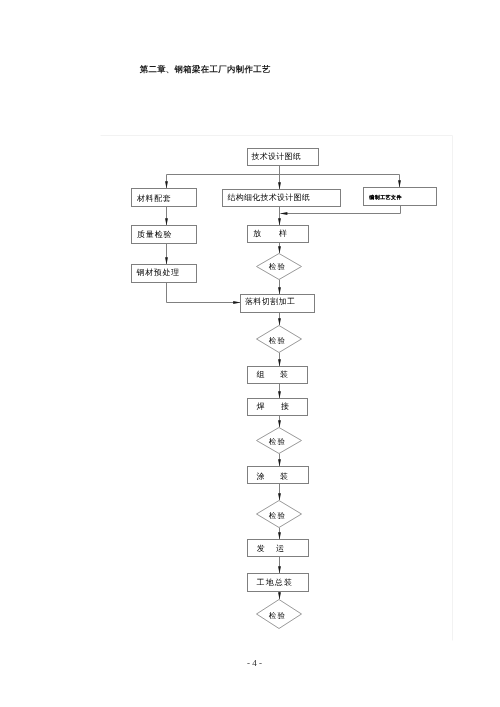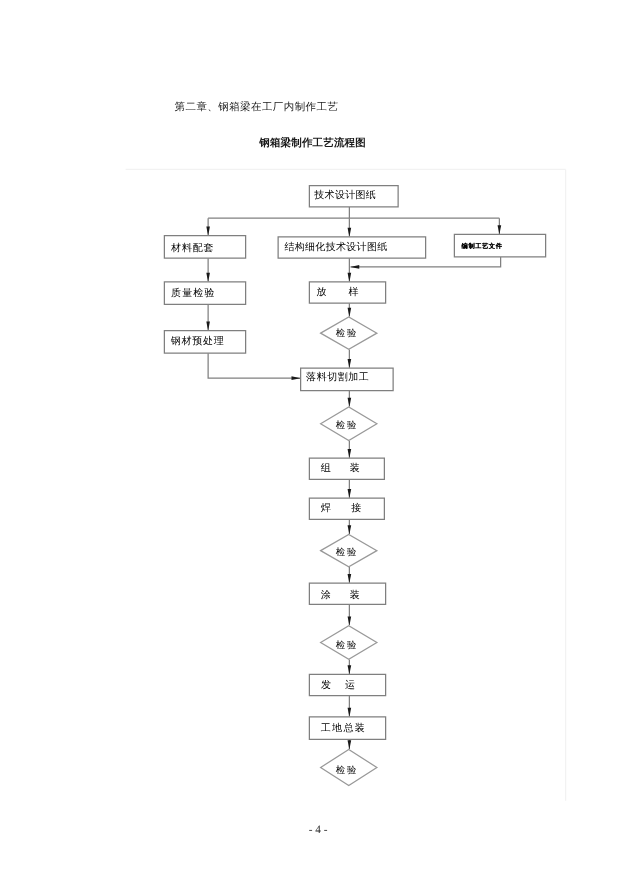--- a/index.html
+++ b/index.html
@@ -1,36 +1,35 @@
 <!DOCTYPE html>
 <html><head>
 <meta charset="utf-8">
 <style>
   html,body{margin:0;padding:0;background:#ffffff;}
   body{width:500px;height:707px;overflow:hidden;font-family:"Liberation Sans",sans-serif;}
   .page{position:relative;width:500px;height:707px;background:#fff;will-change:transform;}
   .doc-title{position:absolute;left:0;top:64px;width:410px;text-align:center;
-    font-size:8.4px;font-weight:normal;letter-spacing:.36px;text-indent:.36px;color:#1b1b1b;line-height:10px;margin-top:16px;}
+    font-size:8.4px;font-weight:bold;letter-spacing:.36px;text-indent:.36px;color:#1b1b1b;line-height:10px;}
   .doc-subtitle{position:absolute;left:0;top:109px;width:500px;text-align:center;
     font-size:8.4px;font-weight:bold;letter-spacing:.16px;text-indent:.16px;color:#1b1b1b;line-height:10px;}
   .page-number{position:absolute;left:0;top:658.5px;width:509px;text-align:center;
     font-family:"Liberation Serif",serif;font-size:9px;color:#2b2b2b;line-height:9px;}
   svg.flow{position:absolute;left:0;top:0;width:500px;height:707px;}
   svg.flow .bx{fill:#ffffff;stroke:#7f7f7f;stroke-width:1;}
   svg.flow .dm{fill:#ffffff;stroke:#999999;stroke-width:1;}
   svg.flow .ln{stroke:#808080;stroke-width:1;fill:none;}
   svg.flow .ah{fill:#1a1a1a;stroke:none;}
   svg.flow text{font-family:"Liberation Sans",sans-serif;fill:#000;}
 </style>
 </head>
 <body>
 
 <div class="page">
   <div class="doc-title">第二章、钢箱梁在工厂内制作工艺</div>
-  <div class="doc-subtitle">钢箱梁制作工艺流程图</div>
   <svg class="flow" id="flow-svg" viewBox="0 0 500 707">
       <line x1="100.5" y1="135.5" x2="452.5" y2="135.5" stroke="#f2f2f2" stroke-width="1"></line>
       <line x1="452.5" y1="135.5" x2="452.5" y2="640.5" stroke="#f2f2f2" stroke-width="1"></line>
       <g>
         <path class="ln" d="M279.5 165.5 L279.5 174.5"></path>
       </g>
       <g>
         <path class="ln" d="M166.5 174.5 L399.5 174.5"></path>
       </g>
       <g>

